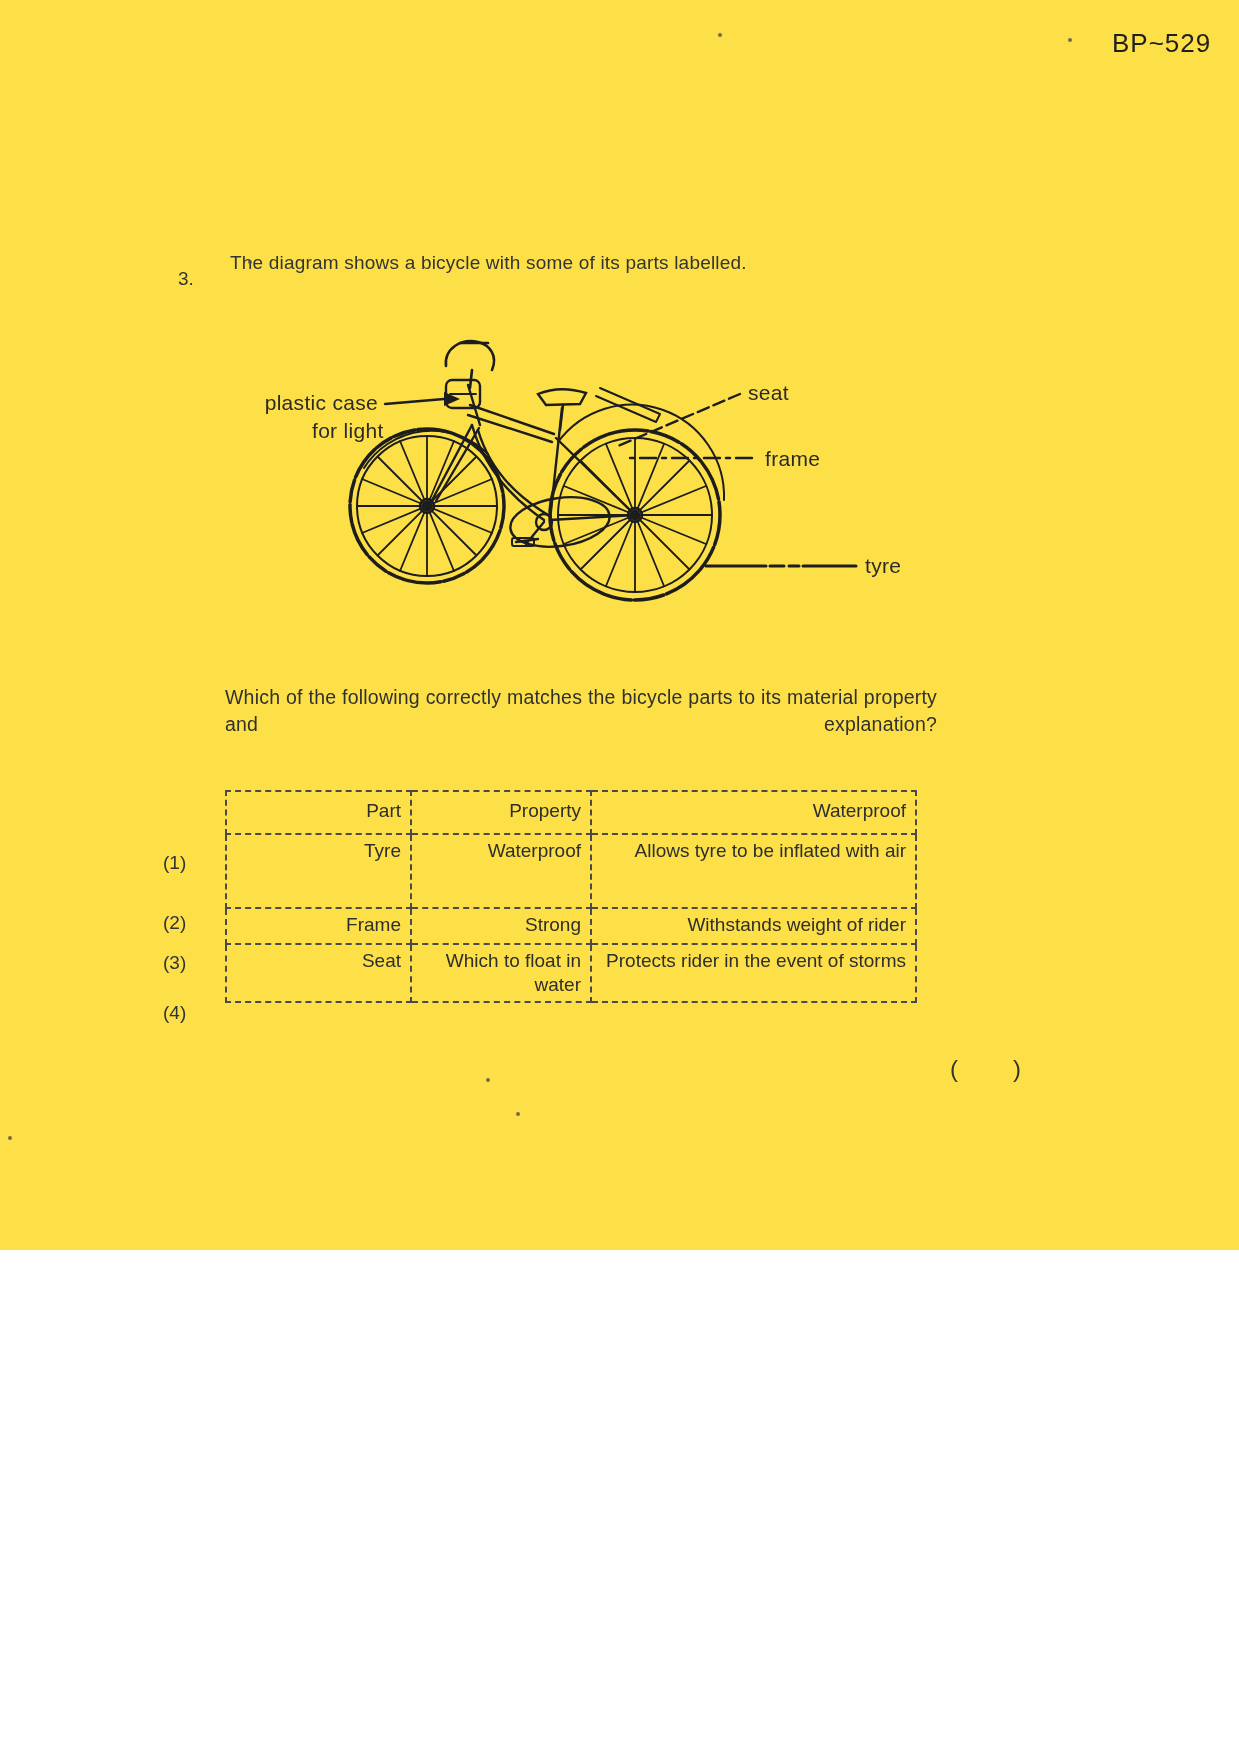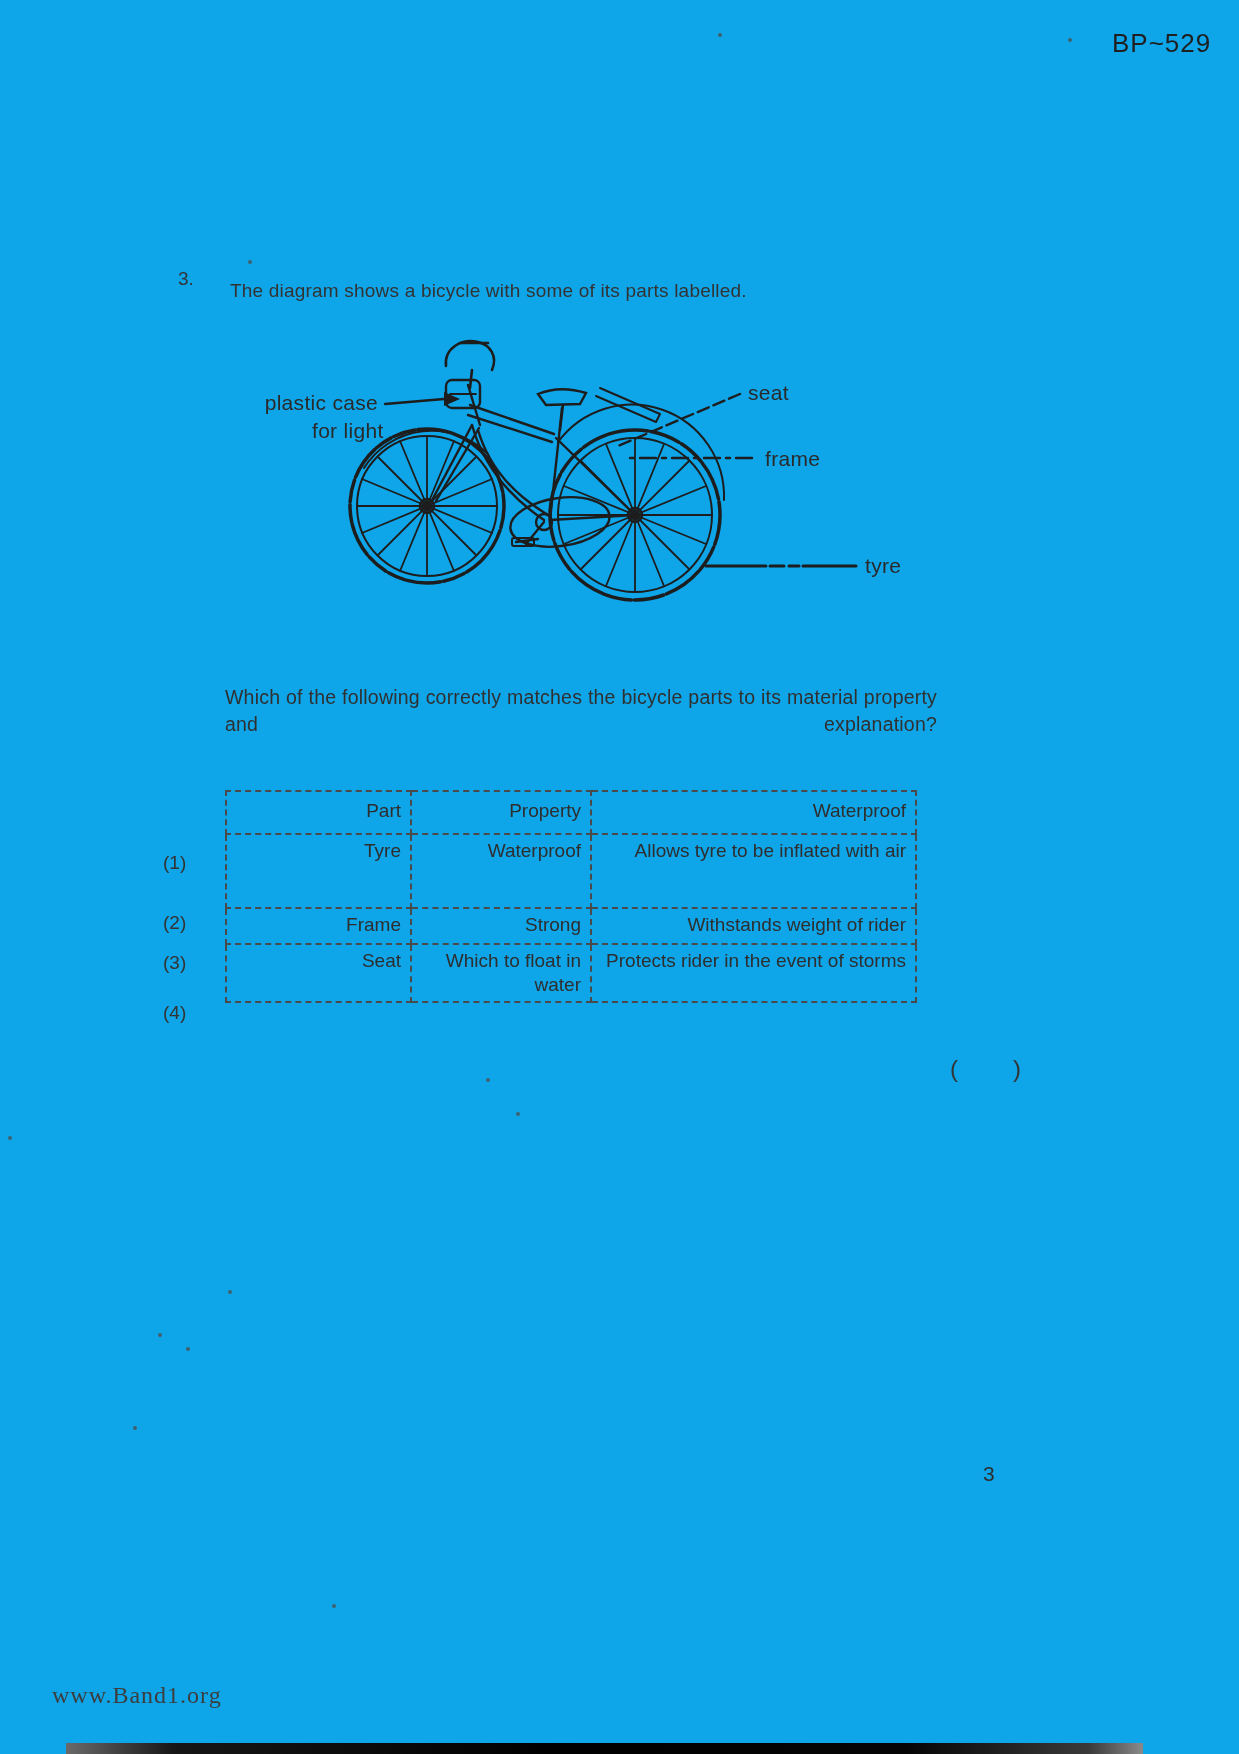--- a/index.html
+++ b/index.html
@@ -4,30 +4,30 @@
 <style>
   html,body{margin:0;padding:0;}
   body{
     width:1239px;height:1754px;
     background:#ffffff;
     font-family:"Liberation Sans", sans-serif;
     color:#2d2d2d;
     -webkit-font-smoothing:antialiased;
   }
   .page{
-    position:relative;width:1239px;height:1754px;overflow:hidden;
-    background:#0ea5e9;
+    position:relative;width:1239px;height:1250px;overflow:hidden;
+    background:#fde047;
   }
   .abs{position:absolute;}
   .doc-code{
     left:1112px;top:28px;font-size:26px;letter-spacing:1px;color:#1f1f1f;
     font-weight:500;
   }
   .q-number{left:178px;top:268px;font-size:19px;color:#333;}
-  .q-intro{left:230px;top:280px;font-size:19px;color:#333;letter-spacing:.2px;}
+  .q-intro{left:230px;top:252px;font-size:19px;color:#333;letter-spacing:.2px;}
   .q-prompt{
     left:225px;top:684px;width:712px;font-size:19.5px;line-height:27px;
     text-align:justify;color:#303030;letter-spacing:.2px;
   }
   .q-prompt::after{content:"";display:inline-block;width:100%;}
   
   table.qtable{
     position:absolute;left:225px;top:790px;width:690px;
     border-collapse:collapse;table-layout:fixed;
     font-size:19px;color:#2e2e2e;

